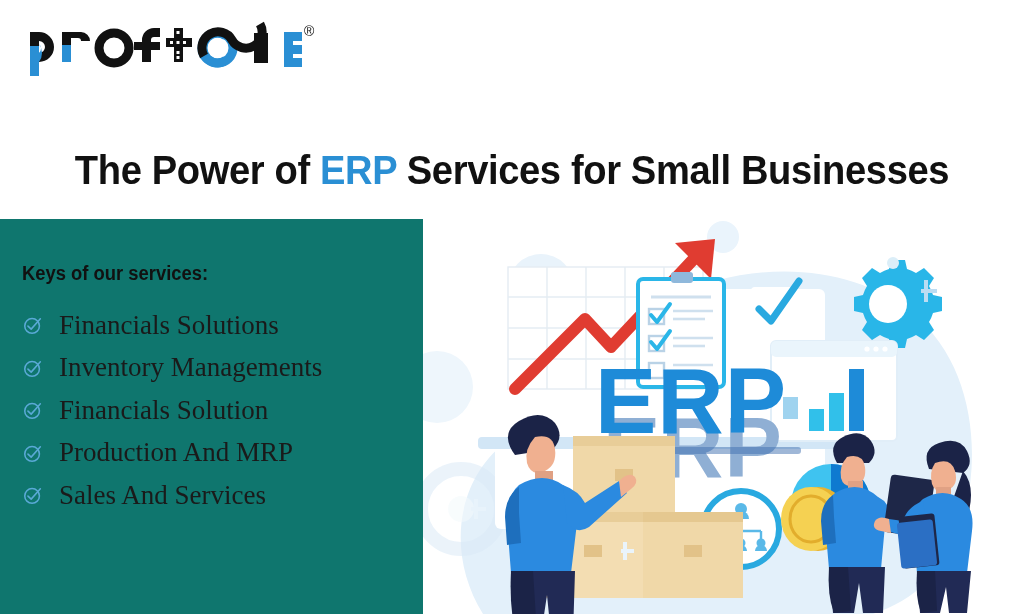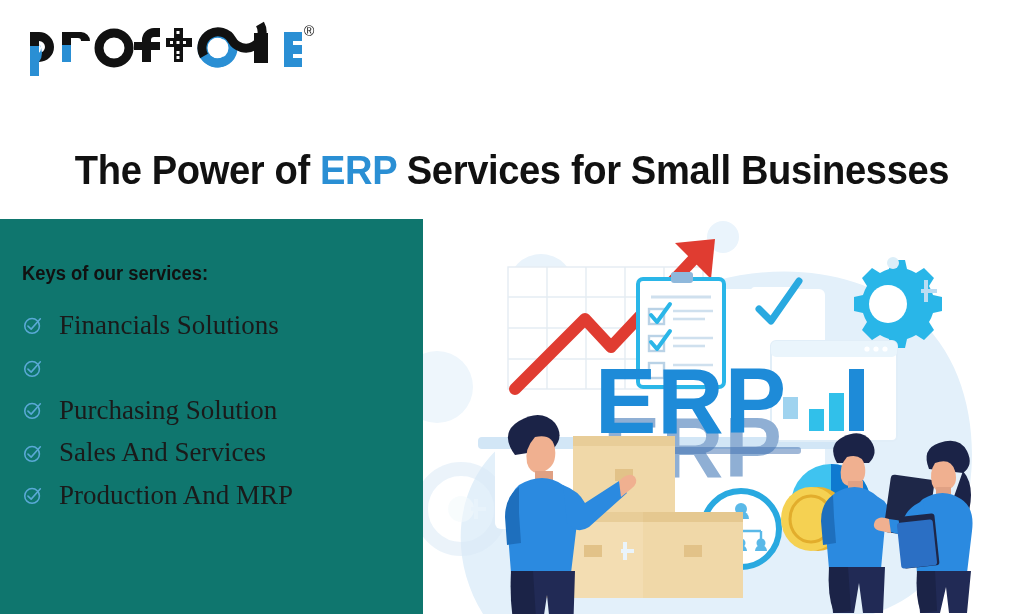--- a/index.html
+++ b/index.html
@@ -178,41 +178,42 @@
           <circle cx="11" cy="13" r="8" fill="none" stroke="#5aa9d6" stroke-width="1.7"></circle>
           <path d="M6.5 13.2 L10 16.5 L20 5.2" fill="none" stroke="#5aa9d6" stroke-width="1.7" stroke-linecap="round" stroke-linejoin="round"></path>
         </svg>
         <span class="service-label">Financials Solutions</span>
       </li>
       <li class="service-item">
         <svg class="check-icon" viewBox="0 0 24 24">
           <circle cx="11" cy="13" r="8" fill="none" stroke="#5aa9d6" stroke-width="1.7"></circle>
           <path d="M6.5 13.2 L10 16.5 L20 5.2" fill="none" stroke="#5aa9d6" stroke-width="1.7" stroke-linecap="round" stroke-linejoin="round"></path>
         </svg>
-      </li>
-      <li class="service-item">
-        <svg class="check-icon" viewBox="0 0 24 24">
-          <circle cx="11" cy="13" r="8" fill="none" stroke="#5aa9d6" stroke-width="1.7"></circle>
-          <path d="M6.5 13.2 L10 16.5 L20 5.2" fill="none" stroke="#5aa9d6" stroke-width="1.7" stroke-linecap="round" stroke-linejoin="round"></path>
-        </svg>
-        <span class="service-label">Purchasing Solution</span>
+        <span class="service-label">Inventory Managements</span>
+      </li>
+      <li class="service-item">
+        <svg class="check-icon" viewBox="0 0 24 24">
+          <circle cx="11" cy="13" r="8" fill="none" stroke="#5aa9d6" stroke-width="1.7"></circle>
+          <path d="M6.5 13.2 L10 16.5 L20 5.2" fill="none" stroke="#5aa9d6" stroke-width="1.7" stroke-linecap="round" stroke-linejoin="round"></path>
+        </svg>
+        <span class="service-label">Financials Solution</span>
+      </li>
+      <li class="service-item">
+        <svg class="check-icon" viewBox="0 0 24 24">
+          <circle cx="11" cy="13" r="8" fill="none" stroke="#5aa9d6" stroke-width="1.7"></circle>
+          <path d="M6.5 13.2 L10 16.5 L20 5.2" fill="none" stroke="#5aa9d6" stroke-width="1.7" stroke-linecap="round" stroke-linejoin="round"></path>
+        </svg>
+        <span class="service-label">Production And MRP</span>
       </li>
       <li class="service-item">
         <svg class="check-icon" viewBox="0 0 24 24">
           <circle cx="11" cy="13" r="8" fill="none" stroke="#5aa9d6" stroke-width="1.7"></circle>
           <path d="M6.5 13.2 L10 16.5 L20 5.2" fill="none" stroke="#5aa9d6" stroke-width="1.7" stroke-linecap="round" stroke-linejoin="round"></path>
         </svg>
         <span class="service-label">Sales And Services</span>
-      </li>
-      <li class="service-item">
-        <svg class="check-icon" viewBox="0 0 24 24">
-          <circle cx="11" cy="13" r="8" fill="none" stroke="#5aa9d6" stroke-width="1.7"></circle>
-          <path d="M6.5 13.2 L10 16.5 L20 5.2" fill="none" stroke="#5aa9d6" stroke-width="1.7" stroke-linecap="round" stroke-linejoin="round"></path>
-        </svg>
-        <span class="service-label">Production And MRP</span>
       </li>
     </ul>
   </div>
 
   <div class="illustration">
     <svg class="illu-svg" viewBox="0 0 601 395">
 
       <g>
         <path d="M 60 395 C 20 330 35 250 95 215 C 150 182 165 120 245 80 C 330 38 430 45 490 95 C 548 142 560 230 540 300 C 525 352 490 382 450 395 Z" fill="#e3f0fa"></path>
         <circle cx="118" cy="68" r="33" fill="#e9f3fb"></circle>

